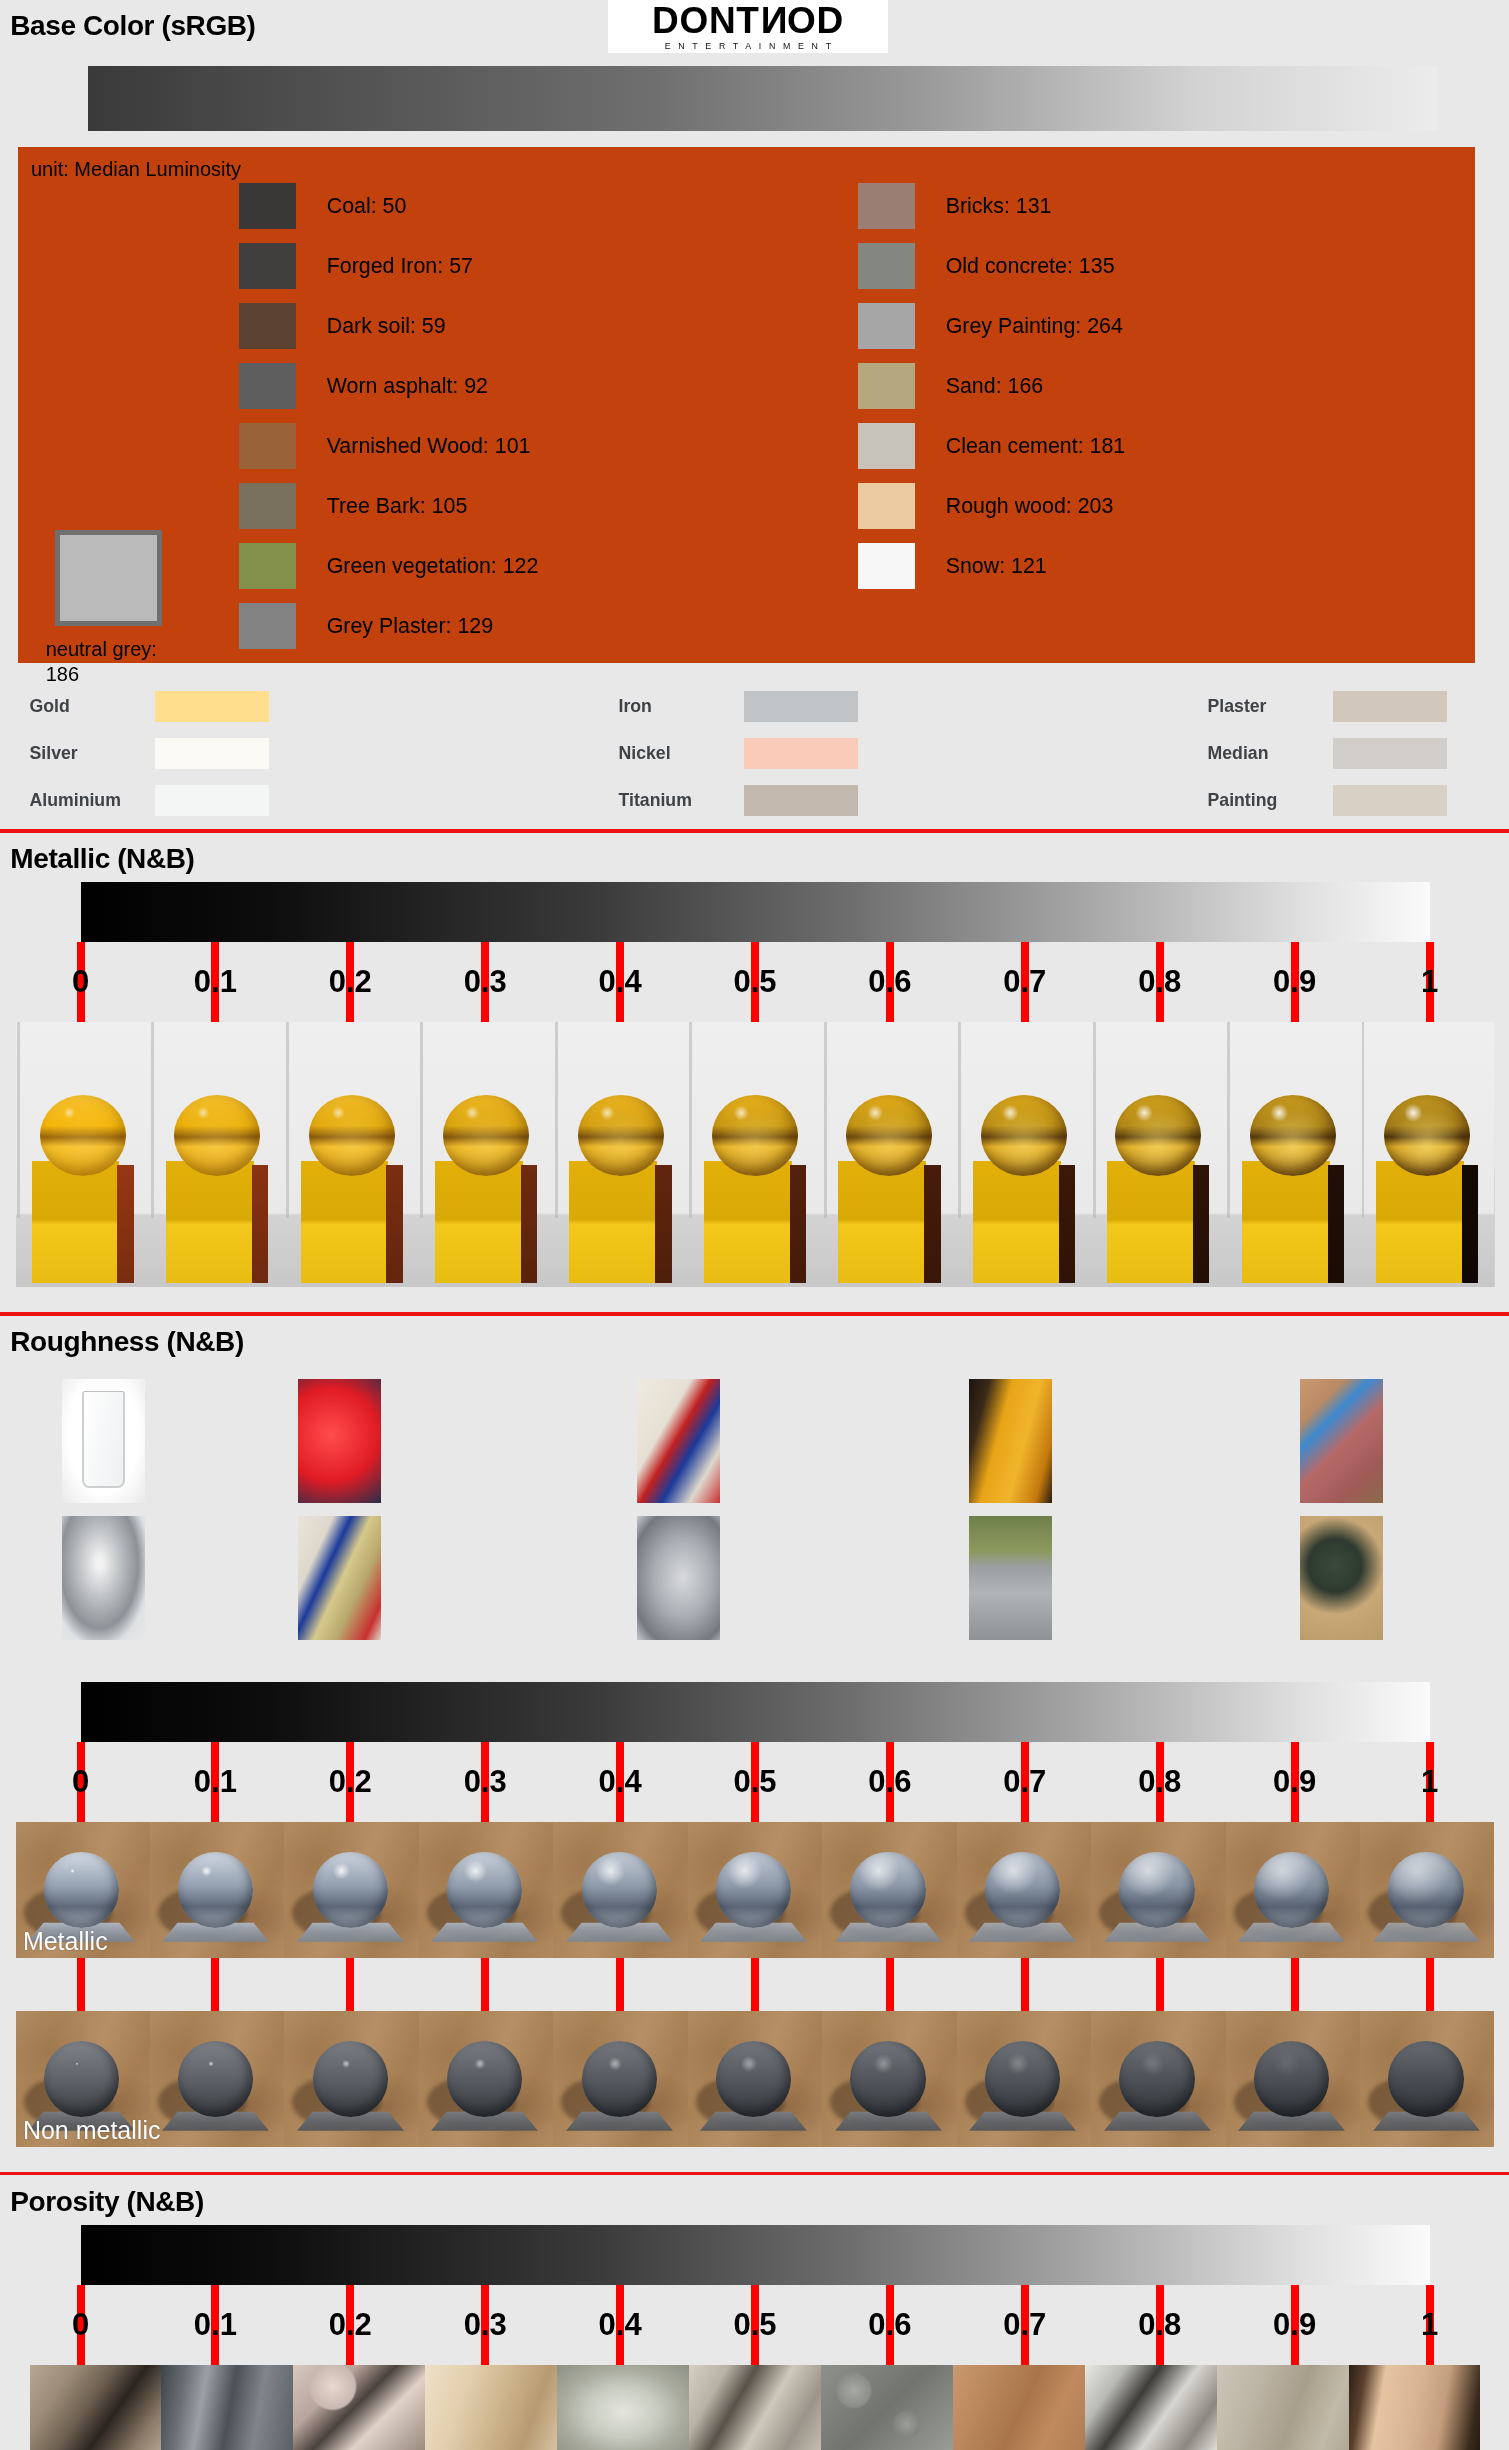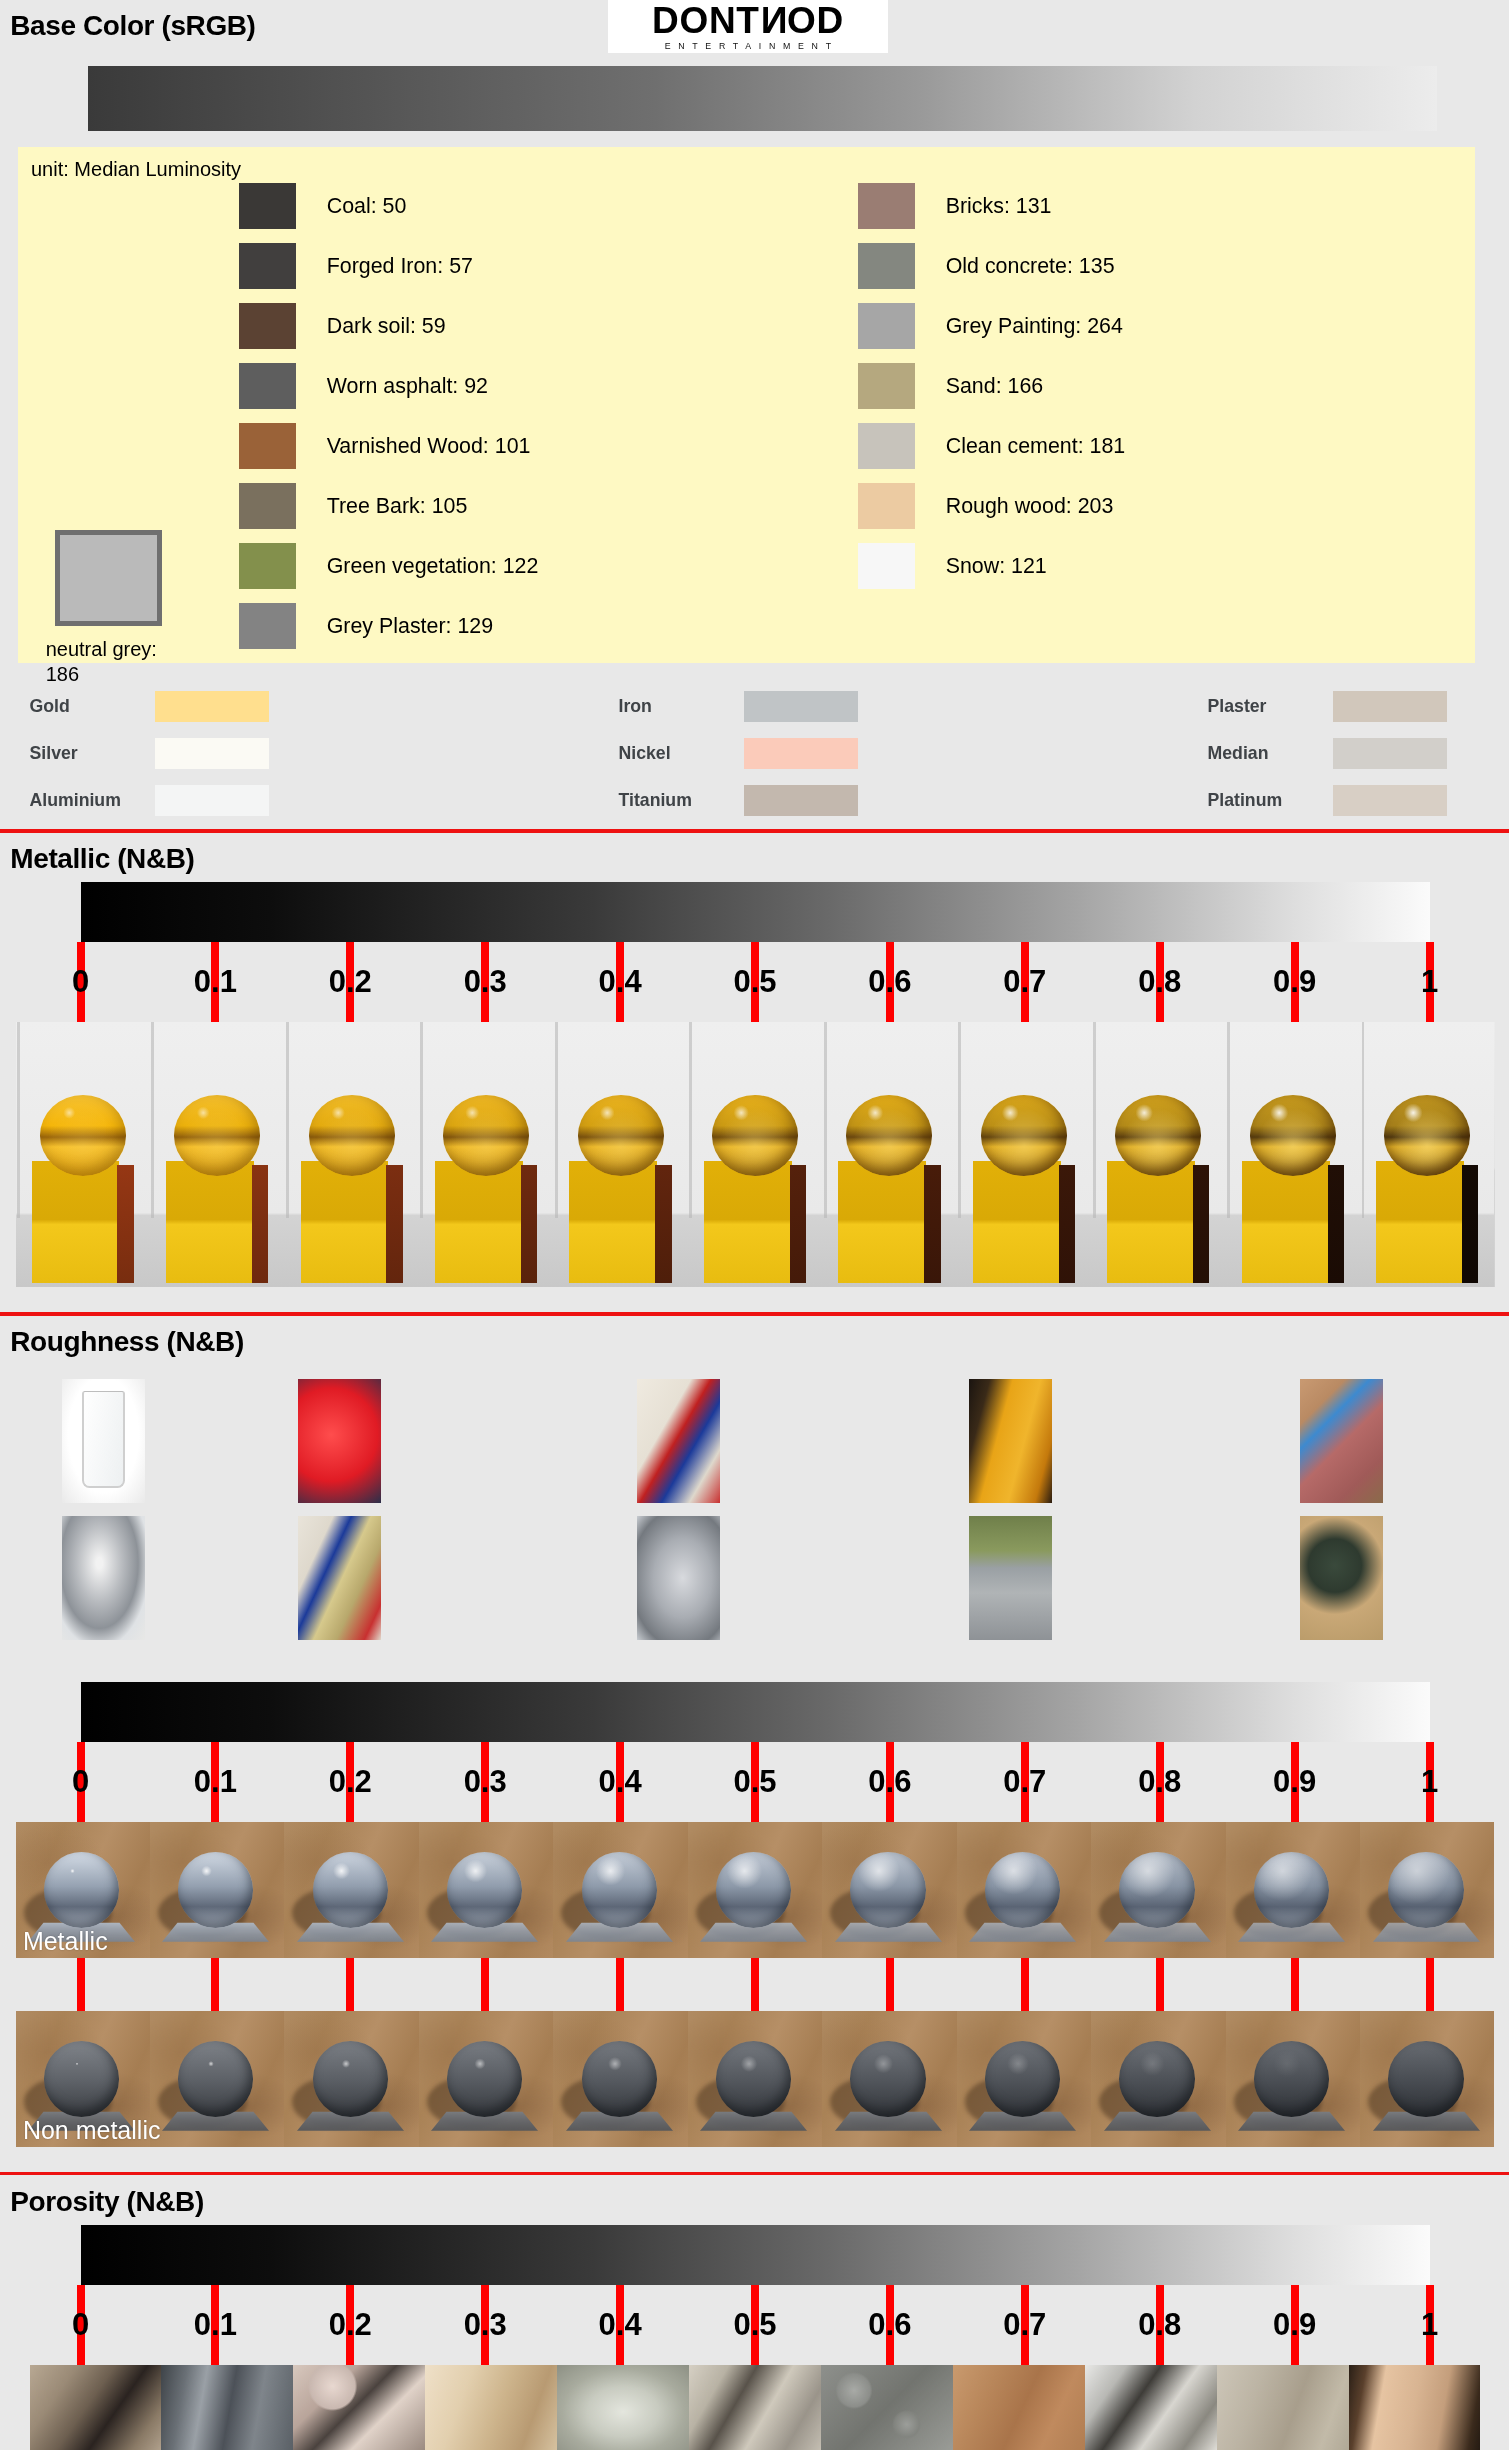--- a/index.html
+++ b/index.html
@@ -46,21 +46,21 @@
   .bc-gradient {
     margin: 16px 0 0 88px;
     width: 1349px; height: 65px;
     background: linear-gradient(to right, #3a3a3a 0%, #6f6f6f 42%, #9a9a9a 62%, #d2d2d2 82%, #ececec 100%);
   }
 
   
   .bc-panel {
     margin: 16px 0 0 17.7px;
     width: 1457px; height: 516px;
-    background: #fef9c3;
+    background: #c2410c;
     position: relative;
   }
   .unit-label { position: absolute; left: 13.3px; top: 11.8px; font-size: 20px; }
   .neutral-box {
     position: absolute; left: 37px; top: 383px;
     width: 107px; height: 96px;
     background: #bababa; border: 5.2px solid #6f6f6f;
   }
   .neutral-label {
     position: absolute; left: 28px; top: 490px;
@@ -303,21 +303,21 @@
       <div class="metal-col">
         <div class="metal-row">
           <div class="metal-name">Plaster</div>
           <div class="metal-swatch" style="background: rgb(209, 199, 187);"></div>
         </div>
         <div class="metal-row">
           <div class="metal-name">Median</div>
           <div class="metal-swatch" style="background: rgb(210, 207, 202);"></div>
         </div>
         <div class="metal-row">
-          <div class="metal-name">Platinum</div>
+          <div class="metal-name">Painting</div>
           <div class="metal-swatch" style="background: rgb(216, 207, 197);"></div>
         </div>
       </div>
     </div>
 
   <div class="red-rule"></div>
   <div class="section-title">Metallic (N&amp;B)</div>
 
   <div class="scale-wrap">
     <div class="scale-bar"></div>

